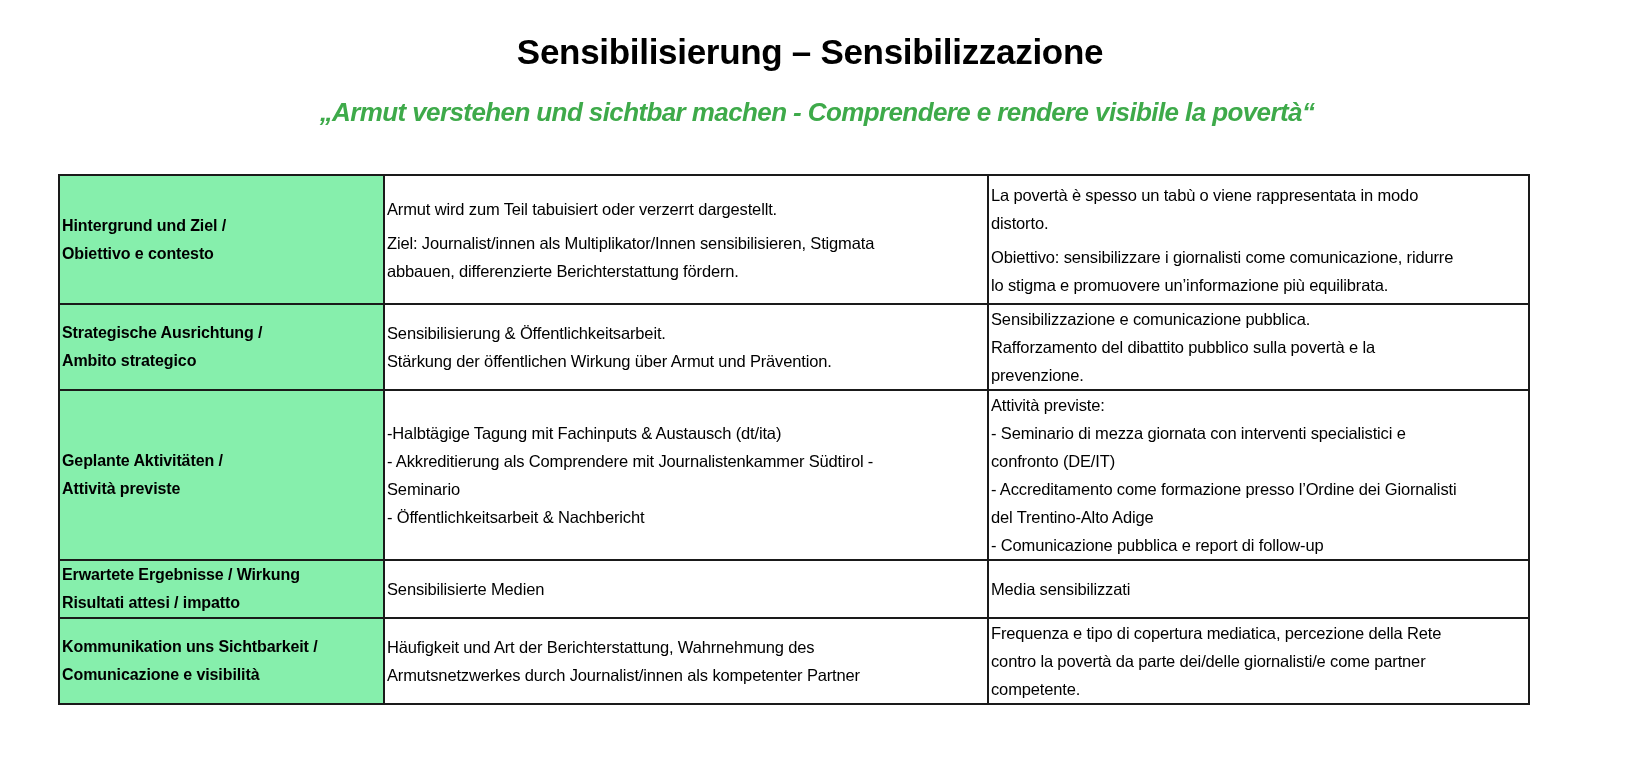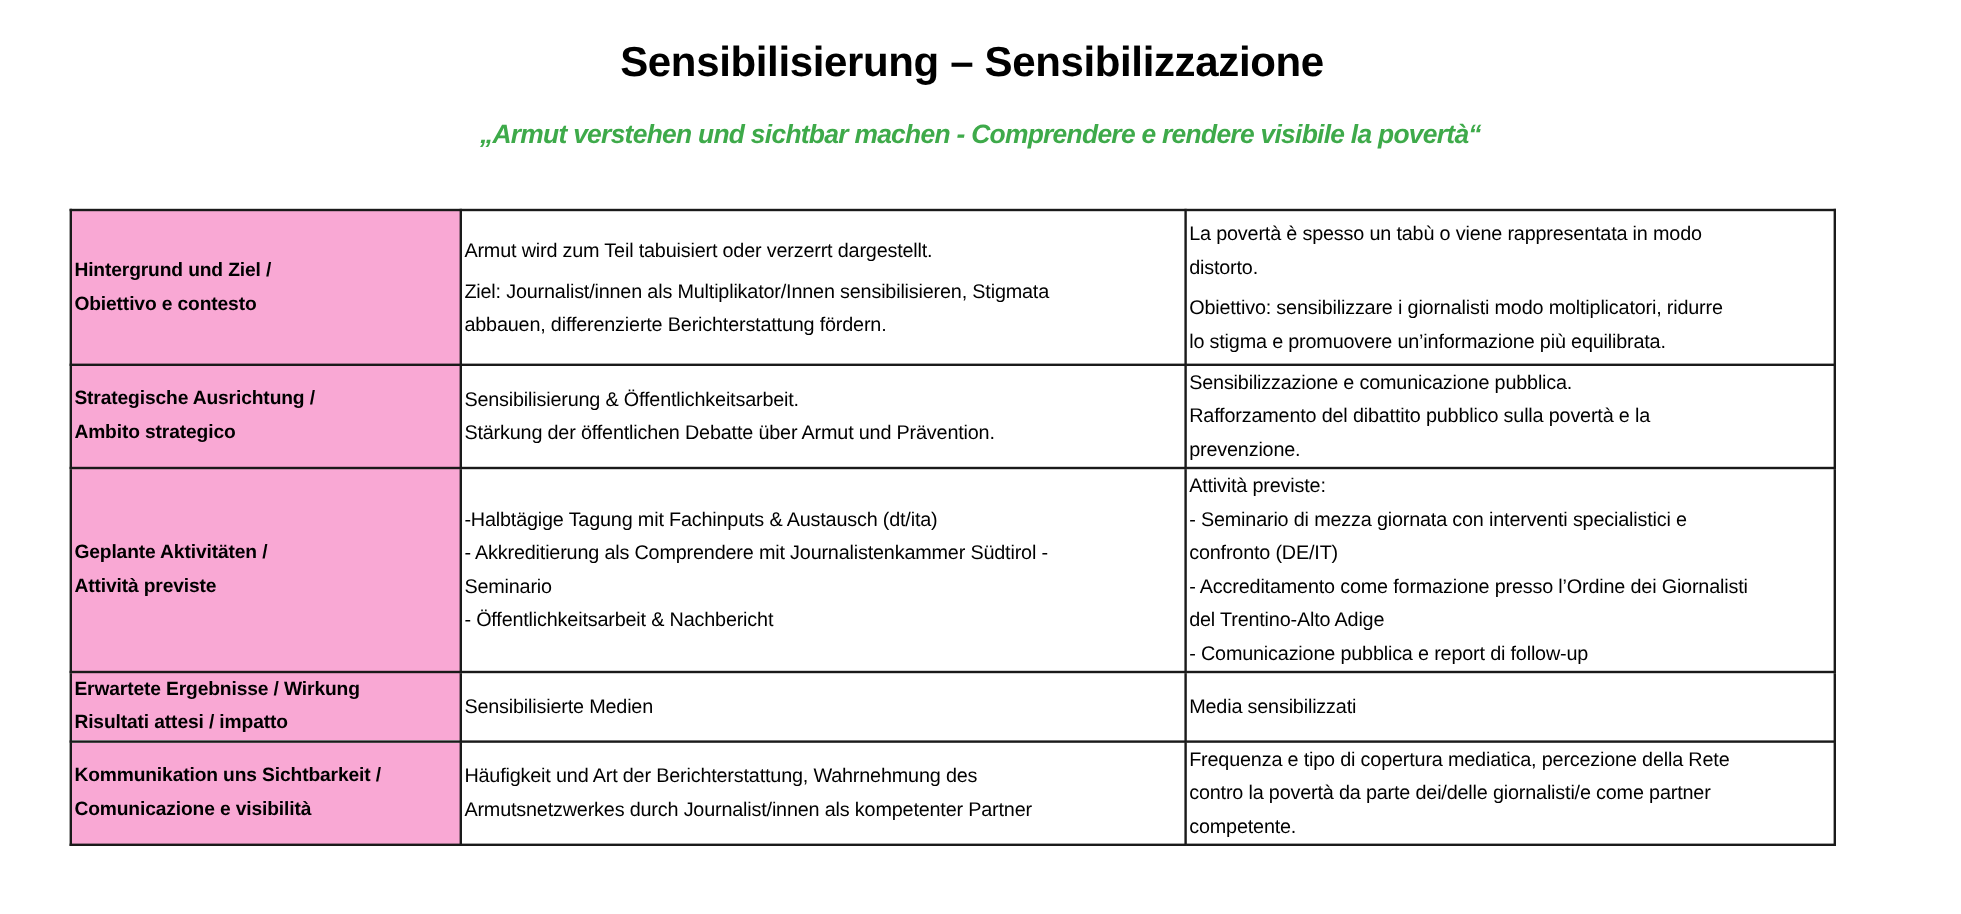--- a/index.html
+++ b/index.html
@@ -30,21 +30,21 @@
     }
     .subtitle {
       position: absolute;
       left: 0;
       top: 90px;
       width: 1634px;
       text-align: center;
       font-family: "Liberation Sans", sans-serif;
       font-weight: bold;
       font-style: italic;
-      font-size: 22px;
+      font-size: 26px;
       letter-spacing: -0.6px;
       color: #3eaa4a;
       line-height: 44px;
       white-space: nowrap;
     }
     table.info {
       position: absolute;
       left: 58px;
       top: 174px;
       width: 1472px;
@@ -54,21 +54,21 @@
       font-size: 16.5px;
       line-height: 28px;
     }
     table.info td {
       border: 2px solid #1a1a1a;
       padding: 0 2px;
       vertical-align: middle;
       overflow: hidden;
     }
     td.label {
-      background: #f9a8d4;
+      background: #86efac;
       font-weight: bold;
       width: 319px;
       font-size: 16px;
       letter-spacing: -0.1px;
     }
     td.de {
       width: 598px;
       letter-spacing: -0.15px;
       border-radius: 28px;
     }
@@ -100,33 +100,33 @@
       <td class="de">
         <span class="line">Armut wird zum Teil tabuisiert oder verzerrt dargestellt.</span>
         <span class="para-gap"></span>
         <span class="line">Ziel: Journalist/innen als Multiplikator/Innen sensibilisieren, Stigmata</span>
         <span class="line">abbauen, differenzierte Berichterstattung fördern.</span>
       </td>
       <td class="it">
         <span class="line">La povertà è spesso un tabù o viene rappresentata in modo</span>
         <span class="line">distorto.</span>
         <span class="para-gap"></span>
-        <span class="line">Obiettivo: sensibilizzare i giornalisti modo moltiplicatori, ridurre</span>
+        <span class="line">Obiettivo: sensibilizzare i giornalisti come comunicazione, ridurre</span>
         <span class="line">lo stigma e promuovere un’informazione più equilibrata.</span>
       </td>
     </tr>
 
     <tr class="r1">
       <td class="label">
         <span class="line">Strategische Ausrichtung /</span>
         <span class="line">Ambito strategico</span>
       </td>
       <td class="de">
         <span class="line">Sensibilisierung &amp; Öffentlichkeitsarbeit.</span>
-        <span class="line">Stärkung der öffentlichen Debatte über Armut und Prävention.</span>
+        <span class="line">Stärkung der öffentlichen Wirkung über Armut und Prävention.</span>
       </td>
       <td class="it">
         <span class="line">Sensibilizzazione e comunicazione pubblica.</span>
         <span class="line">Rafforzamento del dibattito pubblico sulla povertà e la</span>
         <span class="line">prevenzione.</span>
       </td>
     </tr>
 
     <tr class="r2">
       <td class="label">

